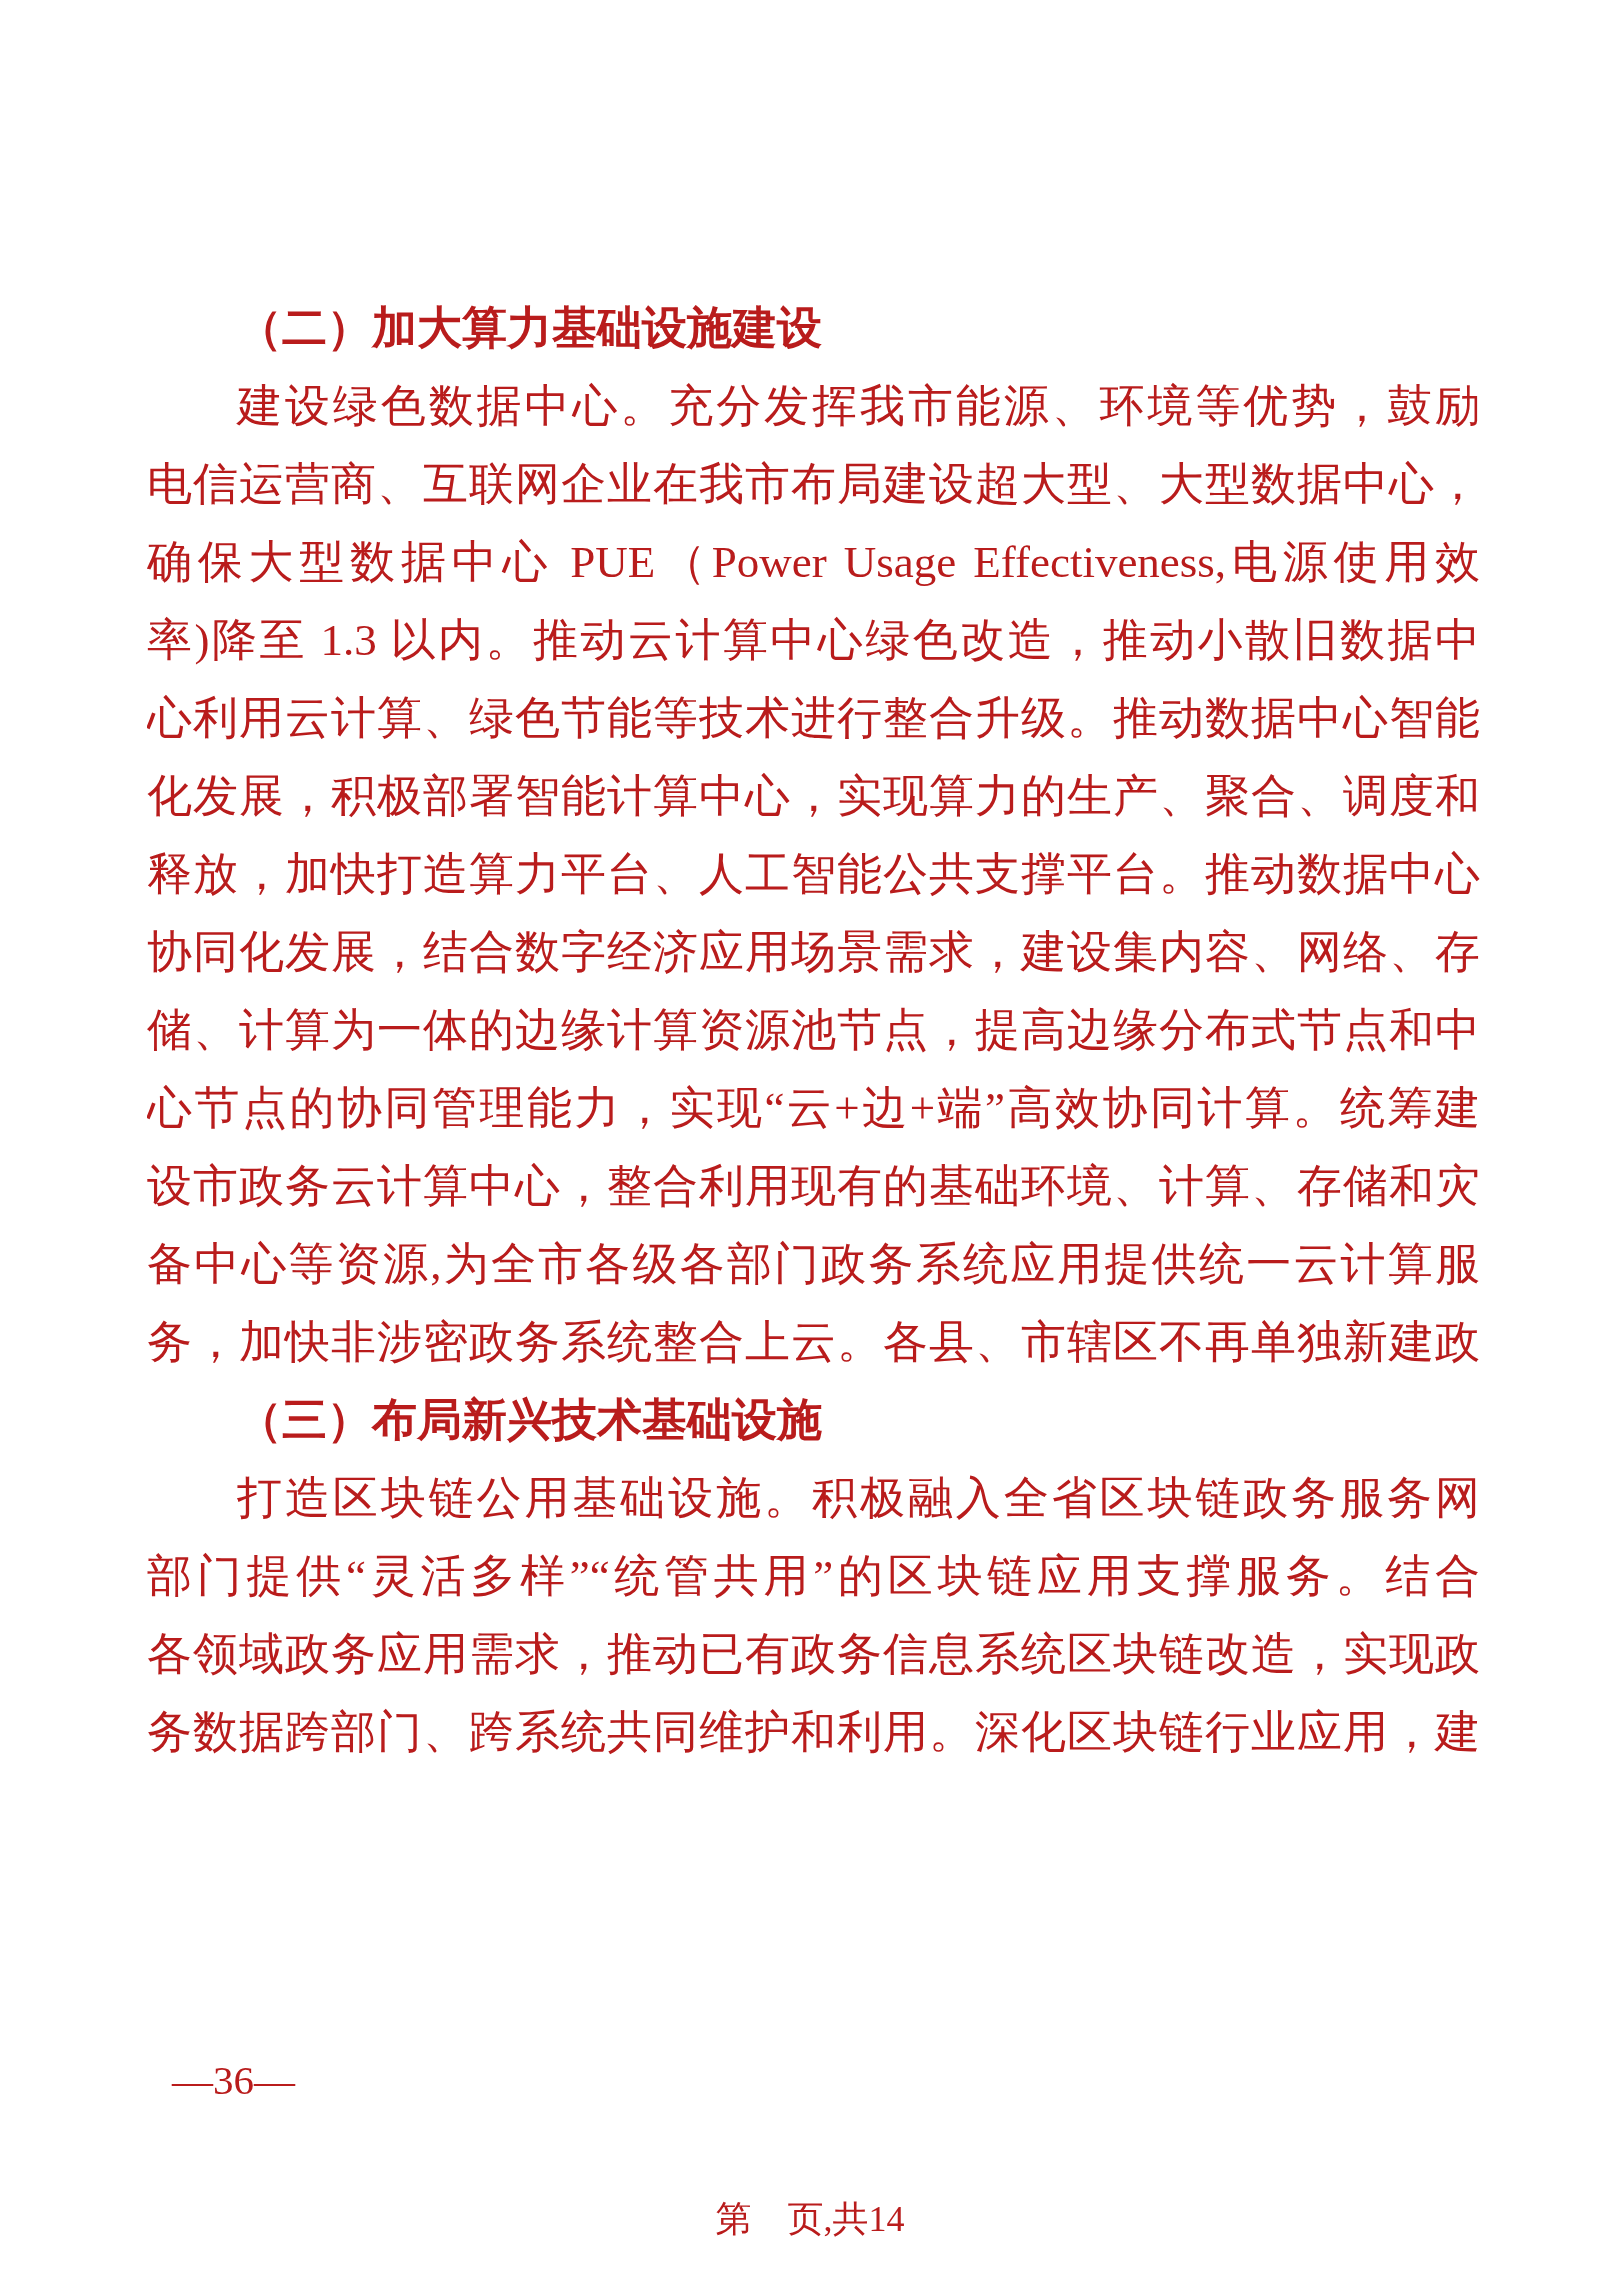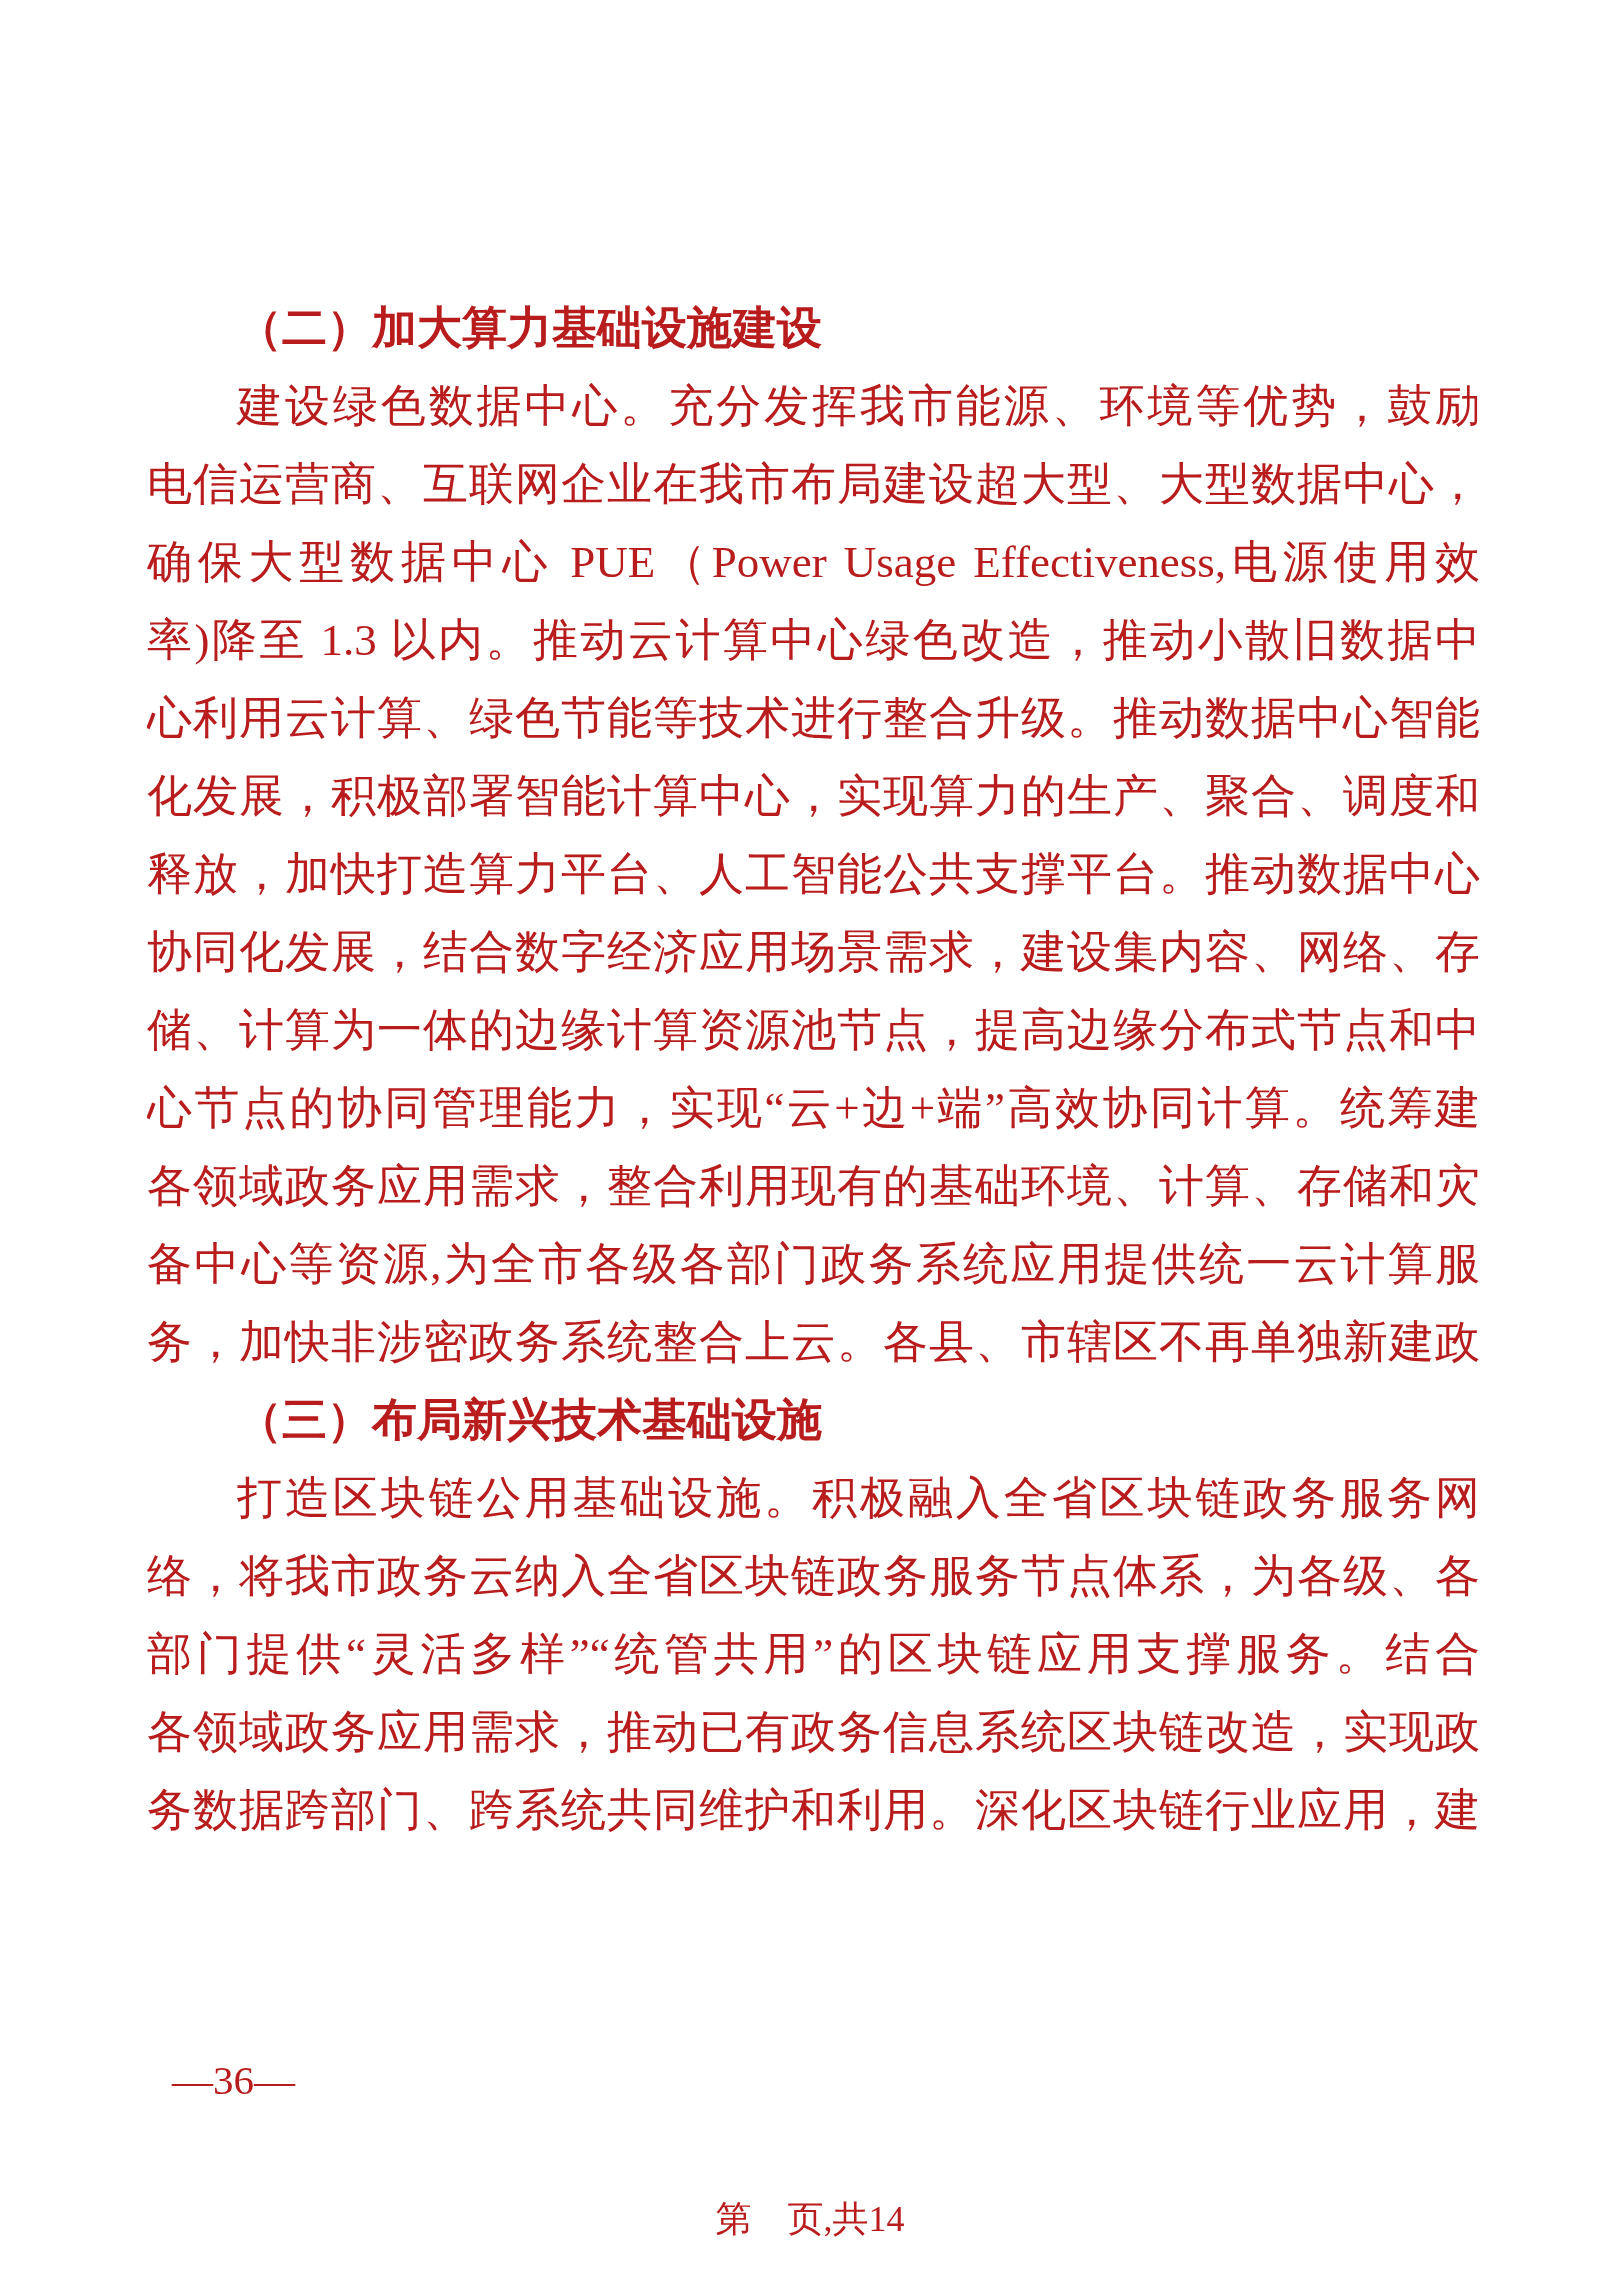--- a/index.html
+++ b/index.html
@@ -68,26 +68,25 @@
       <div class="line indent">建设绿色数据中心。充分发挥我市能源、环境等优势，鼓励</div>
       <div class="line">电信运营商、互联网企业在我市布局建设超大型、大型数据中心，</div>
       <div class="line">确保大型数据中心 PUE（Power Usage Effectiveness,电源使用效</div>
       <div class="line">率)降至 1.3 以内。推动云计算中心绿色改造，推动小散旧数据中</div>
       <div class="line">心利用云计算、绿色节能等技术进行整合升级。推动数据中心智能</div>
       <div class="line">化发展，积极部署智能计算中心，实现算力的生产、聚合、调度和</div>
       <div class="line">释放，加快打造算力平台、人工智能公共支撑平台。推动数据中心</div>
       <div class="line">协同化发展，结合数字经济应用场景需求，建设集内容、网络、存</div>
       <div class="line">储、计算为一体的边缘计算资源池节点，提高边缘分布式节点和中</div>
       <div class="line">心节点的协同管理能力，实现“云+边+端”高效协同计算。统筹建</div>
-      <div class="line">各领域政务应用需求，整合利用现有的基础环境、计算、存储和灾</div>
+      <div class="line">设市政务云计算中心，整合利用现有的基础环境、计算、存储和灾</div>
       <div class="line">备中心等资源,为全市各级各部门政务系统应用提供统一云计算服</div>
       <div class="line">务，加快非涉密政务系统整合上云。各县、市辖区不再单独新建政</div>
       <div class="heading">（三）布局新兴技术基础设施</div>
       <div class="line indent">打造区块链公用基础设施。积极融入全省区块链政务服务网</div>
-      <div class="line">络，将我市政务云纳入全省区块链政务服务节点体系，为各级、各</div>
       <div class="line">部门提供“灵活多样”“统管共用”的区块链应用支撑服务。结合</div>
       <div class="line">各领域政务应用需求，推动已有政务信息系统区块链改造，实现政</div>
       <div class="line">务数据跨部门、跨系统共同维护和利用。深化区块链行业应用，建</div>
     </div>
   <div class="page-number">—36—</div>
   <div class="footer-pagination">第　页,共14</div>
 </div>
 
 
 </body></html>

